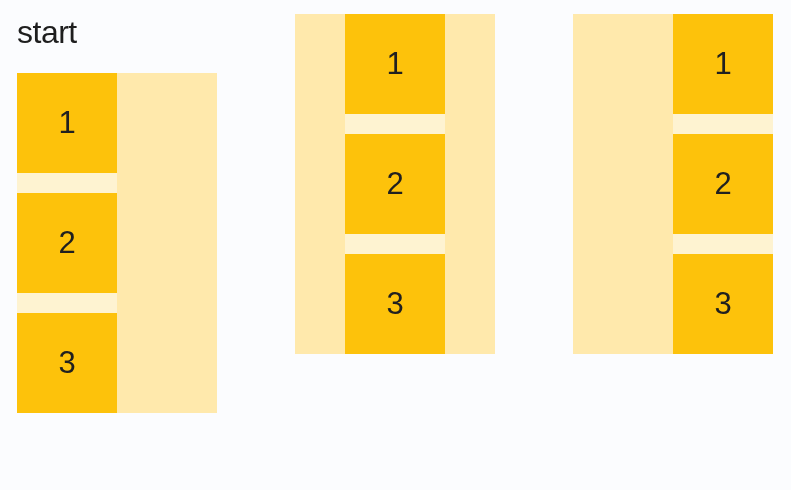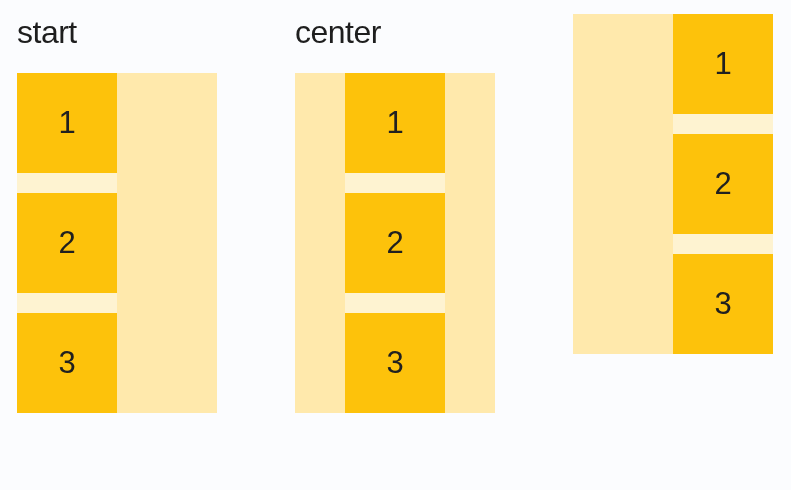--- a/index.html
+++ b/index.html
@@ -67,21 +67,20 @@
     <div class="container">
       <div class="track">
         <div class="item">1</div>
         <div class="item">2</div>
         <div class="item">3</div>
       </div>
     </div>
   </div>
 
   <div class="group" data-align="center">
-    <div class="group-label">center</div>
     <div class="container">
       <div class="track">
         <div class="item">1</div>
         <div class="item">2</div>
         <div class="item">3</div>
       </div>
     </div>
   </div>
 
   <div class="group" data-align="end">

